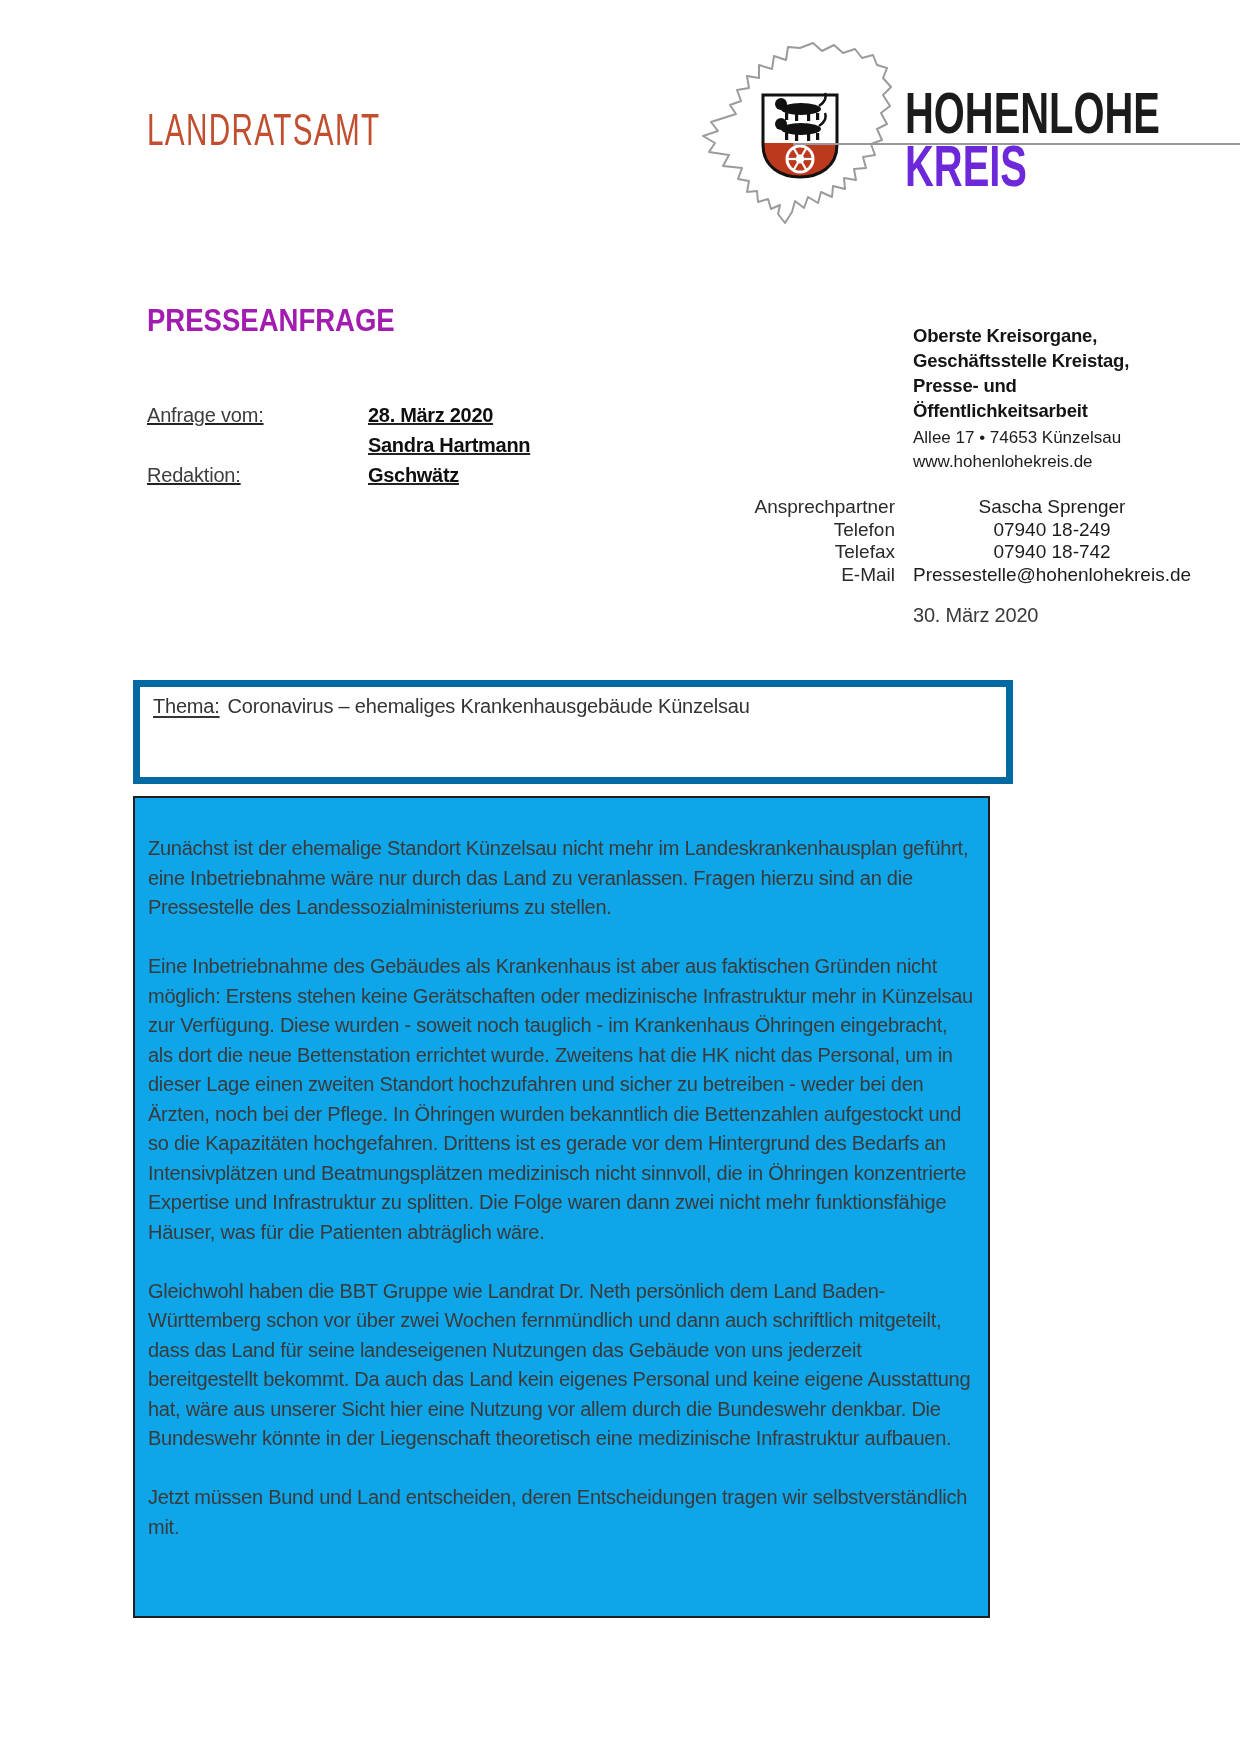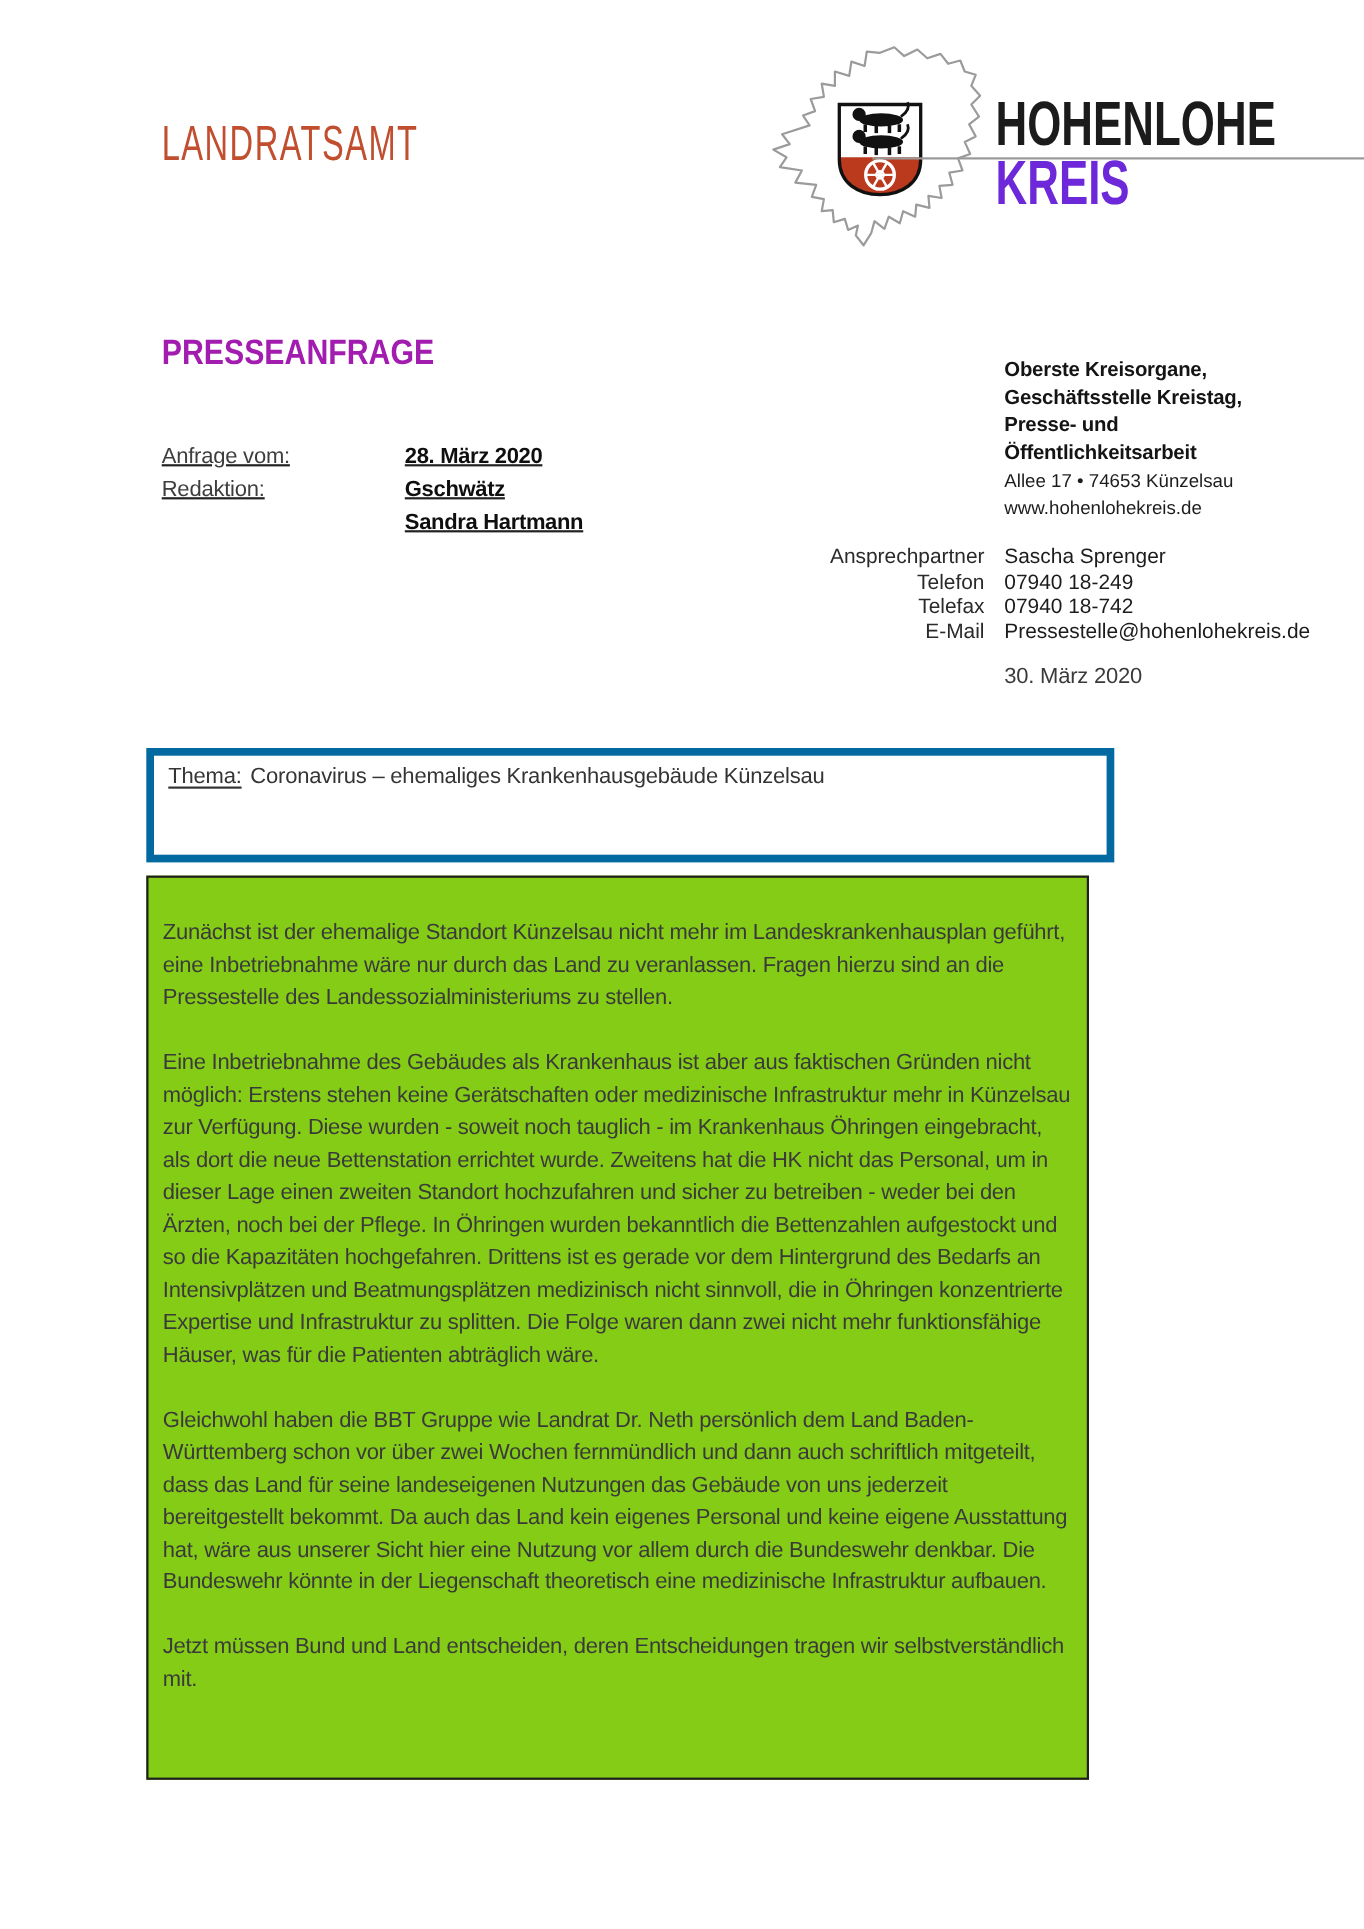--- a/index.html
+++ b/index.html
@@ -42,38 +42,38 @@
   .meta-value { font-weight:bold; color:#0f0f0f; letter-spacing:-0.3px; }
 
   
   .office { left:913px; top:323px; font-size:18.5px; line-height:25px; font-weight:bold; color:#141414; letter-spacing:-0.2px; }
   .office-sub { left:913px; top:426px; font-size:17px; line-height:24px; color:#1c1c1c; }
 
   
   .contact { left:640px; top:496px; font-size:19px; line-height:22.5px; color:#1c1c1c; }
   .contact-row { display:flex; }
   .contact-label { width:255px; text-align:right; padding-right:18px; color:#2a2a2a; }
-  .contact-value { flex:1; }
+  .contact-value { flex:1;text-align:center; }
 
   
   .date-line { left:913px; top:604px; font-size:20px; color:#3a3a3a; letter-spacing:-0.2px; }
 
   
   .subject-box {
     left:133px; top:680px; width:853px; height:82px;
     border:7px solid #0369a1; background:#fff;
     padding:8px 0 0 13px; box-sizing:content-box;
     font-size:20px; color:#343434; letter-spacing:-0.2px;
   }
   .subject-label { text-decoration:underline; margin-right:8px; text-underline-offset:3px; }
 
   
   .body-box {
     left:133px; top:796px; width:826px; height:782px;
-    border:2px solid #1f1f1f; background:#84cc16;
+    border:2px solid #1f1f1f; background:#0ea5e9;
     padding:36px 14px 0 13px;
     font-size:20px; line-height:29.5px; color:#3a3a3a; letter-spacing:-0.25px;
   }
   .body-box p { margin:0 0 29.5px 0; }
   .body-box p:last-child { margin-bottom:16px; }
 </style>
 </head>
 <body>
 
 <div class="page">
@@ -131,26 +131,26 @@
   <h1 class="abs title">
     <span class="cond">PRESSEANFRAGE</span>
   </h1>
 
   <div class="abs meta">
     <div class="meta-row">
       <span class="meta-label">Anfrage vom:</span>
       <span class="meta-value">28. März 2020</span>
     </div>
     <div class="meta-row">
+      <span class="meta-label"></span>
+      <span class="meta-value">Sandra Hartmann</span>
+    </div>
+    <div class="meta-row">
       <span class="meta-label">Redaktion:</span>
       <span class="meta-value">Gschwätz</span>
-    </div>
-    <div class="meta-row">
-      <span class="meta-label"></span>
-      <span class="meta-value">Sandra Hartmann</span>
     </div>
   </div>
 
   <div class="abs office">
     <div>Oberste Kreisorgane,</div>
     <div>Geschäftsstelle Kreistag,</div>
     <div>Presse- und</div>
     <div>Öffentlichkeitsarbeit</div>
   </div>
   <div class="abs office-sub">

